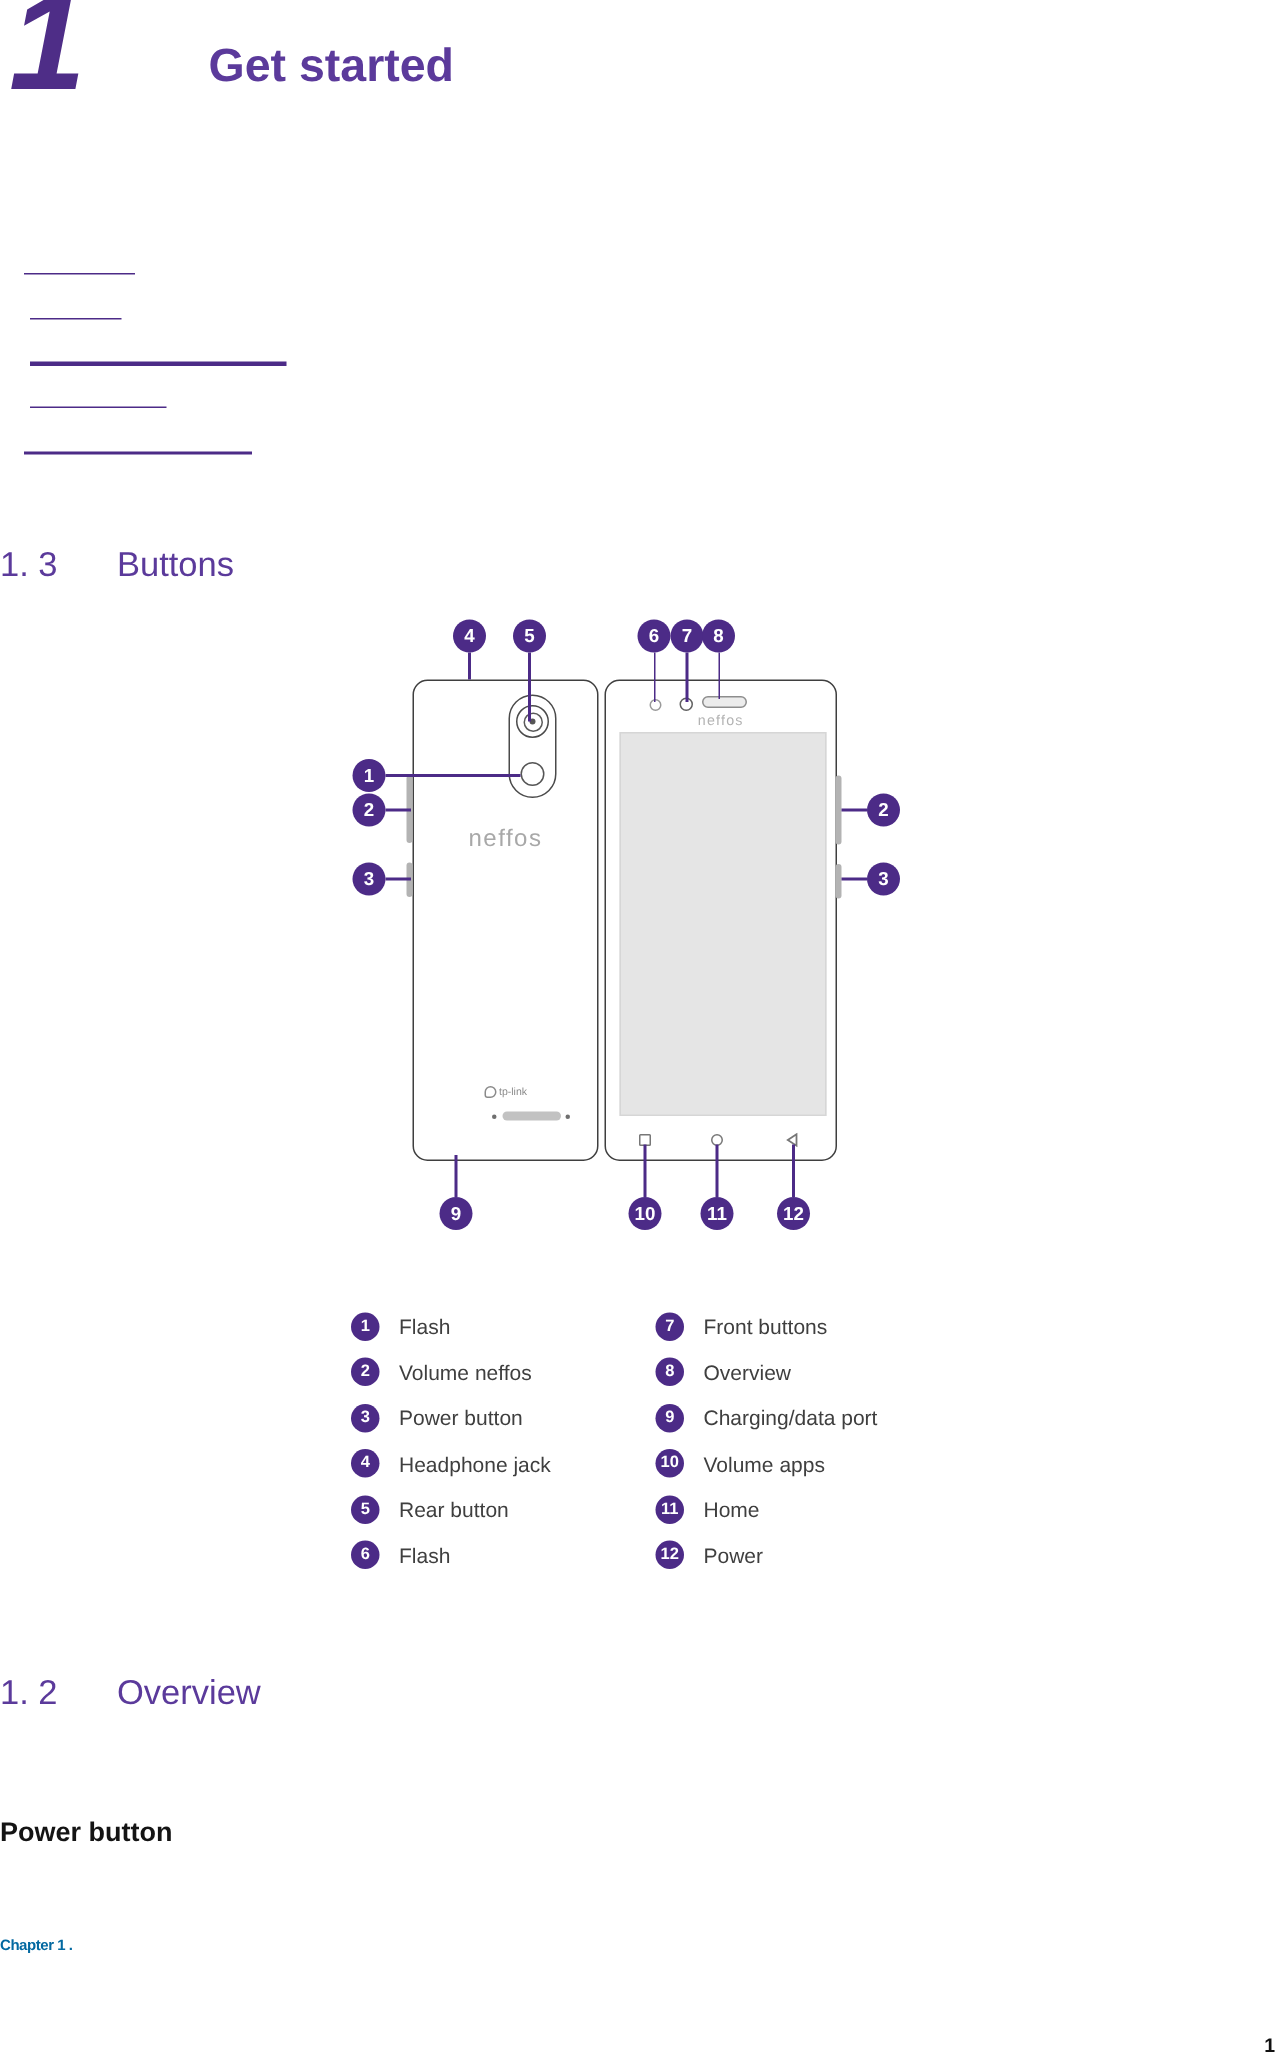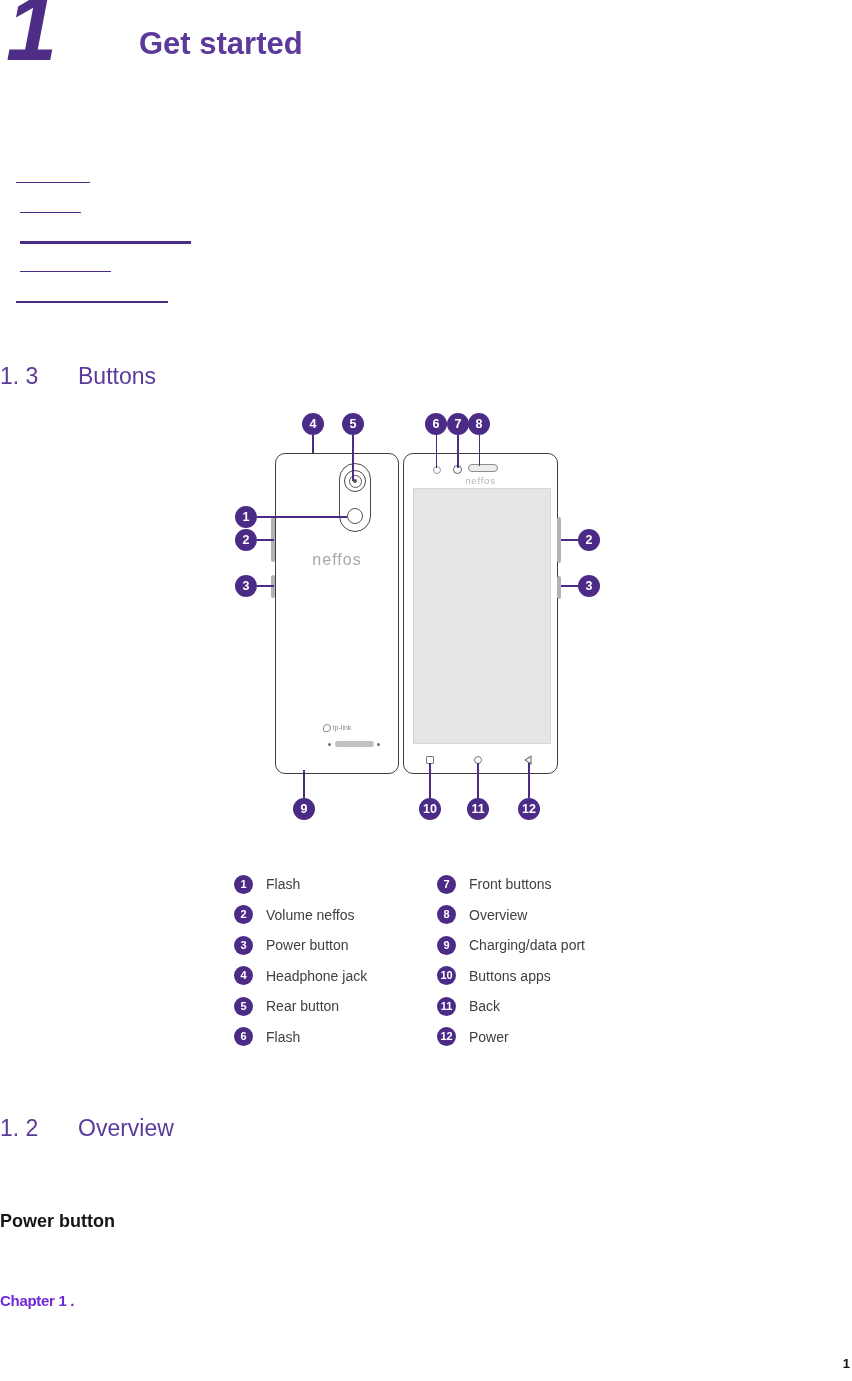--- a/index.html
+++ b/index.html
@@ -30,21 +30,21 @@
   
   .section{position:absolute;left:0;color:var(--heading-purple);font-size:23px;font-weight:400;}
   .section .sec-num{position:absolute;left:0;top:0;white-space:nowrap;}
   .section .sec-title{position:absolute;left:78px;top:0;white-space:nowrap;}
   .section-overview{top:363px;}
   .section-buttons{top:1115px;}
 
   .subheading{position:absolute;left:0;top:1211px;font-size:18px;font-weight:700;color:#141414;}
 
   
-  .footer-left{position:absolute;left:0px;top:1292px;font-size:15px;font-weight:700;color:#6d28d9;letter-spacing:-0.3px;}
+  .footer-left{position:absolute;left:0px;top:1292px;font-size:10px;font-weight:700;color:#0369a1;letter-spacing:-0.3px;}
   .footer-page{position:absolute;right:2px;top:1356px;font-size:13px;font-weight:700;color:#111;}
 
   
   .diagram{position:absolute;left:0;top:0;width:852px;height:1381px;pointer-events:none;}
   .phone{position:absolute;border:1.6px solid var(--outline-gray);border-radius:10px;background:#fff;}
   .phone-back{left:275px;top:453px;width:124px;height:321px;}
   .phone-front{left:403px;top:453px;width:155px;height:321px;}
 
   
   .cam-module{position:absolute;left:339px;top:463px;width:32px;height:69px;border:1.4px solid #4a4a4a;border-radius:16px;background:#fff;}
@@ -210,25 +210,25 @@
     <div class="legend-row">
       <span class="lb">8</span>
       <span class="legend-label">Overview</span>
     </div>
     <div class="legend-row">
       <span class="lb">9</span>
       <span class="legend-label">Charging/data port</span>
     </div>
     <div class="legend-row">
       <span class="lb">10</span>
-      <span class="legend-label">Buttons apps</span>
+      <span class="legend-label">Volume apps</span>
     </div>
     <div class="legend-row">
       <span class="lb">11</span>
-      <span class="legend-label">Back</span>
+      <span class="legend-label">Home</span>
     </div>
     <div class="legend-row">
       <span class="lb">12</span>
       <span class="legend-label">Power</span>
     </div>
   </div>
 
   <div class="section section-buttons">
     <span class="sec-num">1. 2</span>
     <span class="sec-title">Overview</span>

